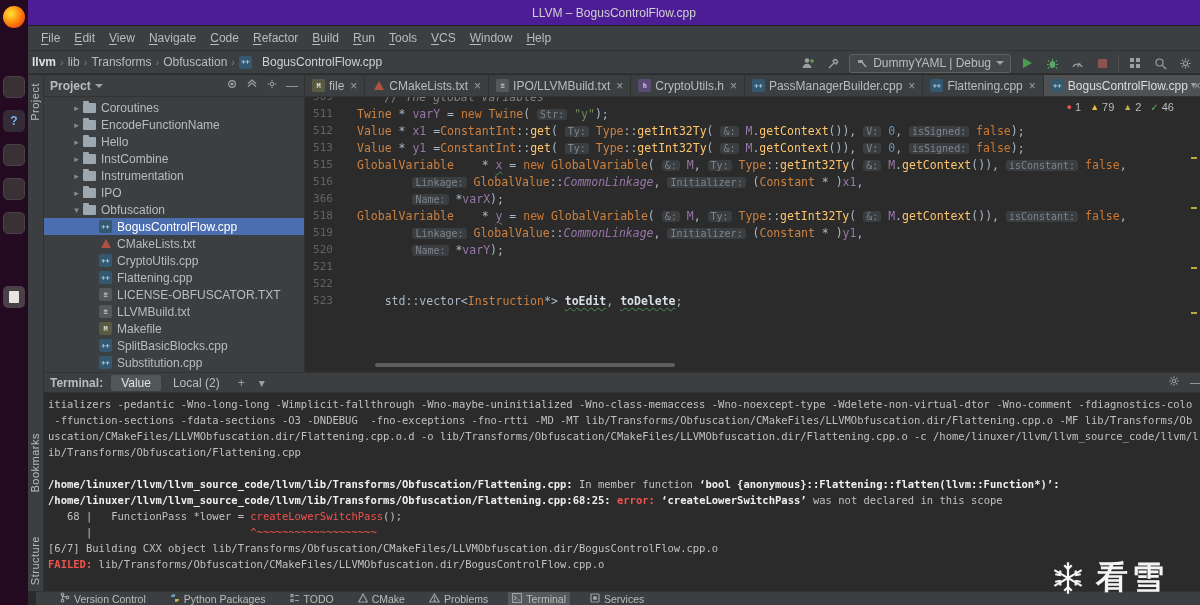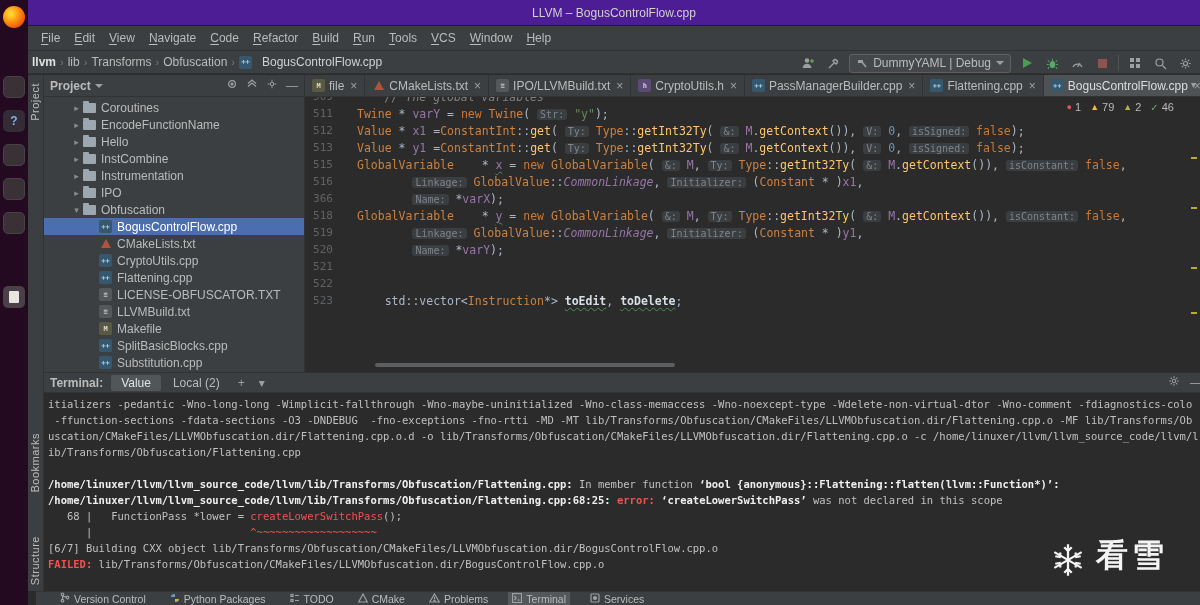--- a/index.html
+++ b/index.html
@@ -130,21 +130,21 @@
   .t-e { color:#f0524f; } .t-eb { color:#f0524f; font-weight:bold; }
 
   
   .statusbar { position:absolute; left:8px; top:591px; width:1172px; height:14px; background:#3c3f41;
                border-top:1px solid #323232; display:flex; align-items:center; gap:16px;
                padding-left:20px; font-size:10.5px; color:#bbbbbb; }
   .sb-item { display:flex; align-items:center; gap:4px; height:14px; padding:0 4px; }
   .sb-item.active { background:#54585a; }
 
   
-  .watermark { position:absolute; right:32px; bottom:27px; display:flex; align-items:flex-end; gap:10px;
+  .watermark { position:absolute; right:32px; bottom:5px; display:flex; align-items:center; gap:10px;
                z-index:50; opacity:.95; }
   .wm-text { color:#ffffff; font-size:32px; font-weight:bold; letter-spacing:4px;
              font-family:"DejaVu Sans", sans-serif; }
   svg.lineicon { stroke:#9da0a3; fill:none; stroke-width:1.2; }
 </style>
 </head>
 <body>
 
 <div class="dock">
     <div class="dock-icon dk-firefox" style="top: 6px;"></div>

